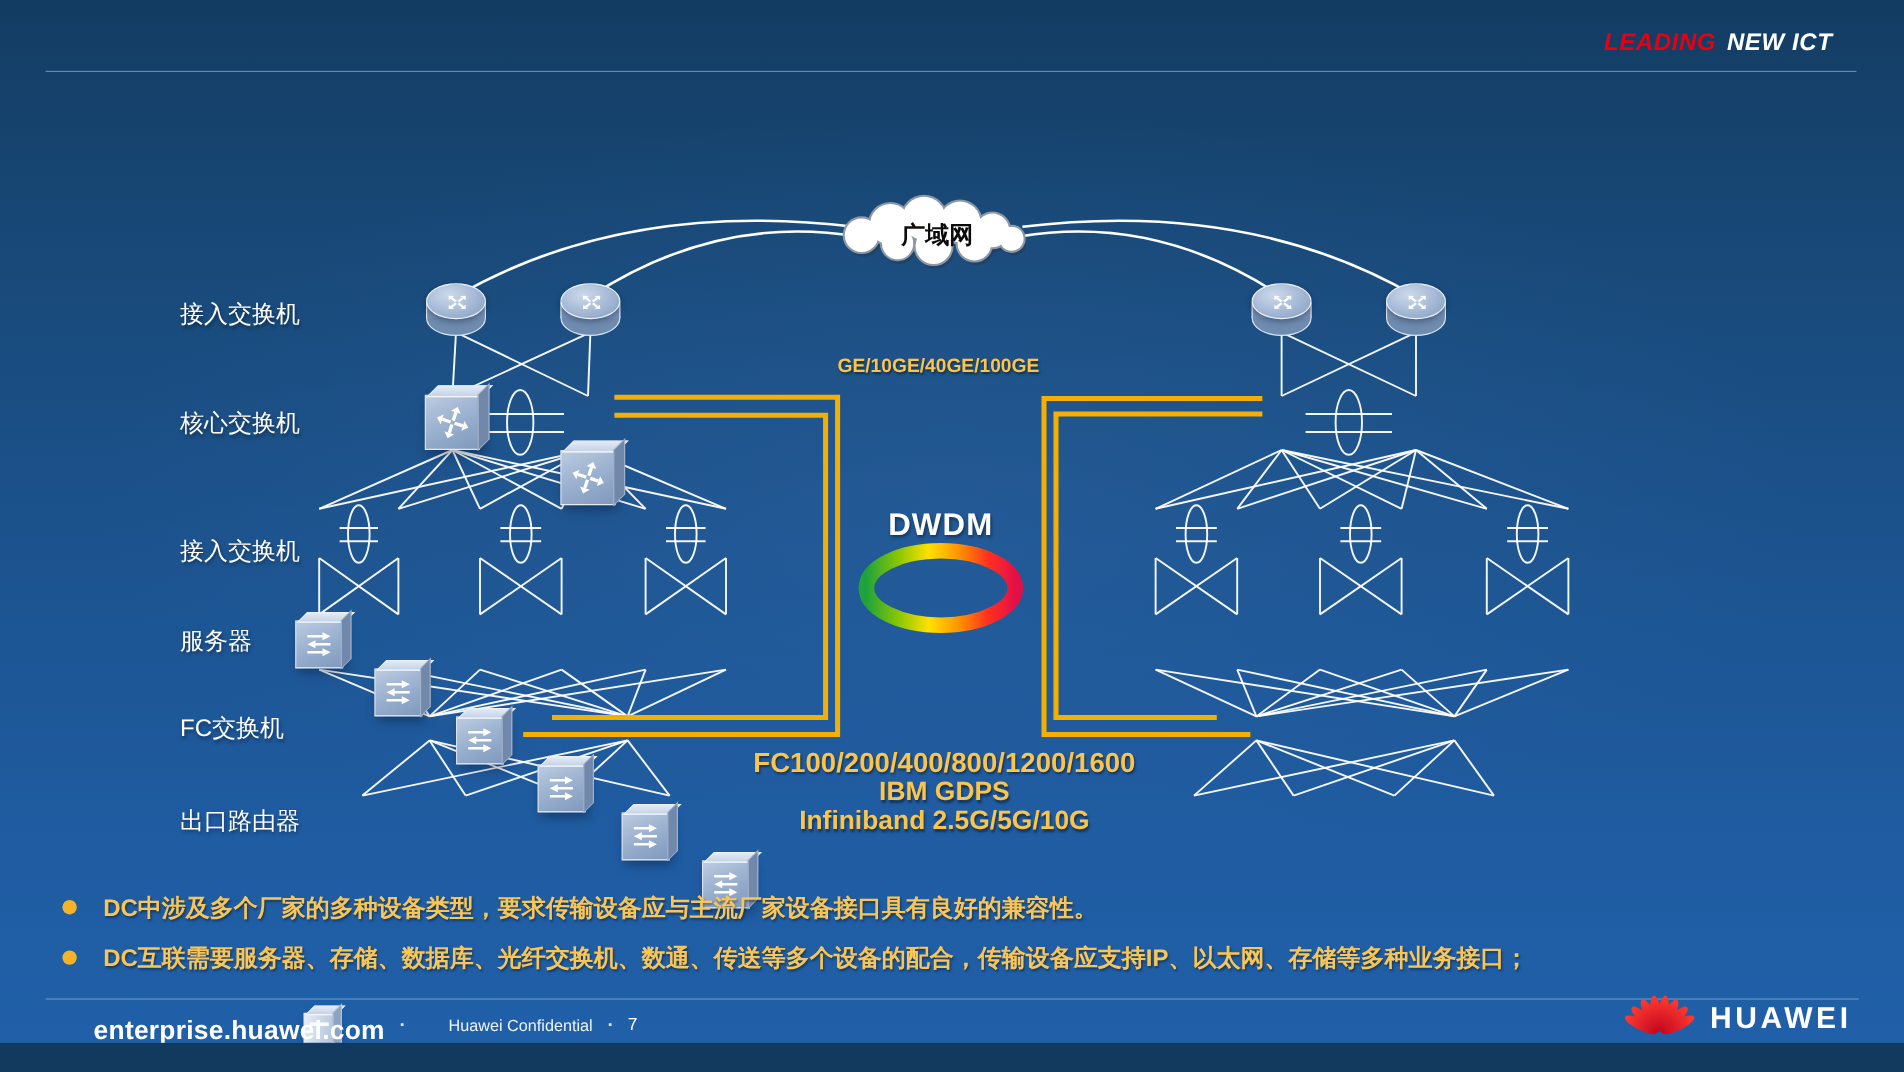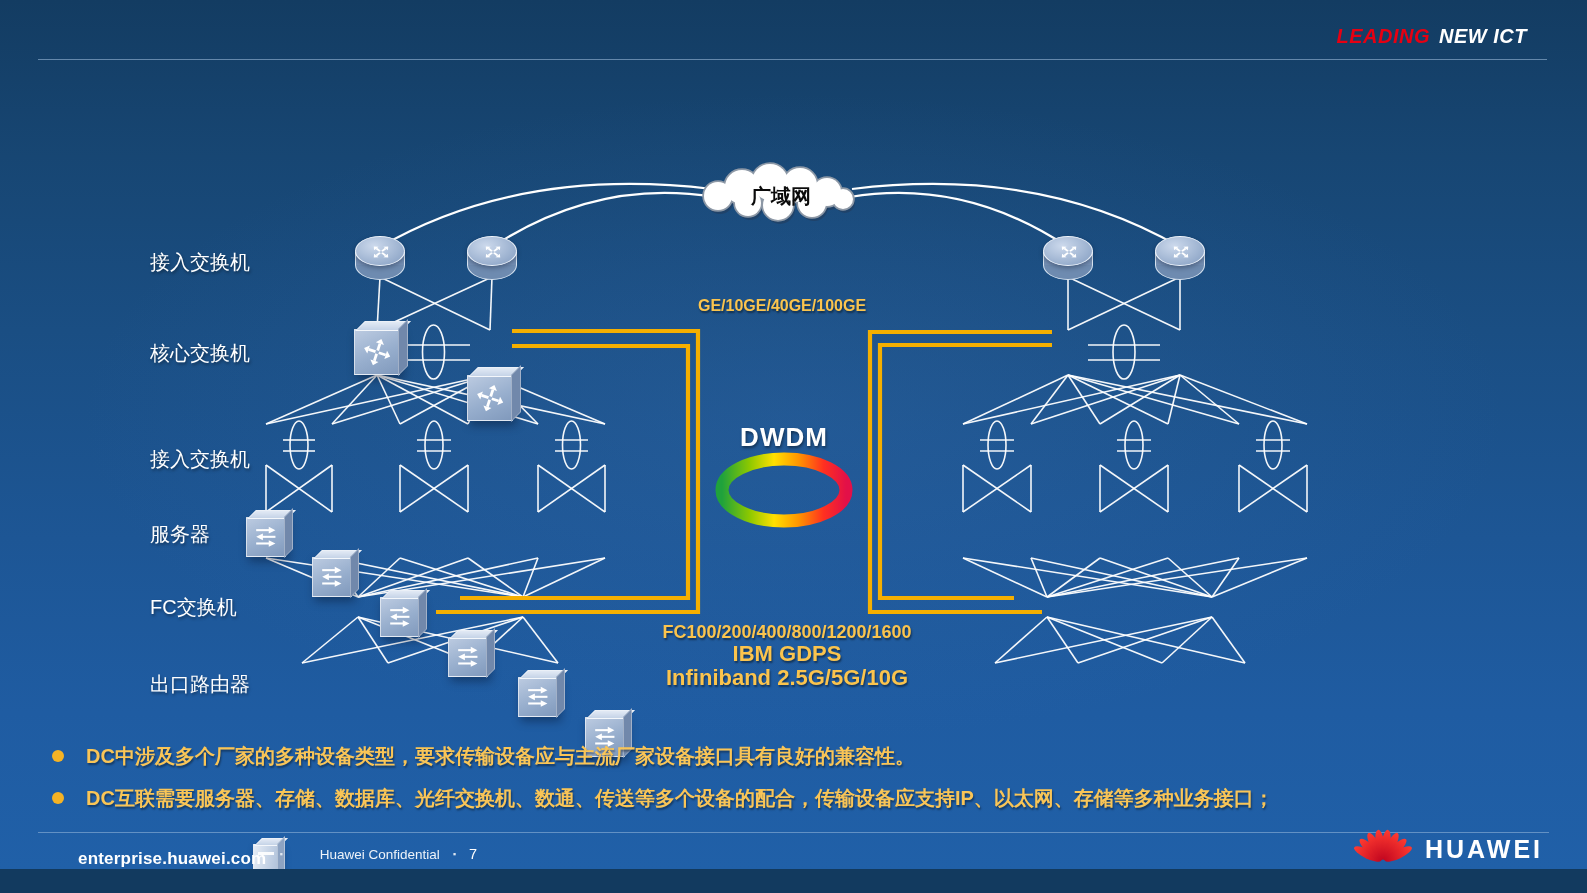--- a/index.html
+++ b/index.html
@@ -73,34 +73,34 @@
     color:#fff; font-size:20px; white-space:nowrap; text-shadow:1px 2px 3px rgba(0,0,0,.4); }
   .goldlab { position:absolute; transform:translate(-50%,-50%); z-index:4; color:#FBC44D;
     font-weight:bold; white-space:nowrap; text-shadow:1px 2px 2px rgba(0,0,0,.45); }
   .ge-label { left:782px; top:306px; font-size:16px; }
   .dwdm-label { position:absolute; left:784px; top:437px; transform:translate(-50%,-50%);
     z-index:4; color:#fff; font-weight:bold; font-size:26px; letter-spacing:1px;
     text-shadow:1px 2px 3px rgba(0,0,0,.45); }
   .portblock { position:absolute; left:787px; top:623px; transform:translateX(-50%);
     z-index:4; text-align:center; color:#FBC44D; font-weight:bold; line-height:1.08;
     text-shadow:1px 2px 2px rgba(0,0,0,.45); white-space:nowrap; }
-  .portblock .l1 { font-size:18px; }
+  .portblock .l1 { font-size:23px; }
   .portblock .l2, .portblock .l3 { font-size:22px; }
 
   
   .bullets { position:absolute; left:52px; top:743px; right:28px; z-index:4; list-style:none; }
   .bullet { display:flex; align-items:flex-start; margin-bottom:15px; color:#F9C557;
     font-weight:bold; font-size:20px; text-shadow:1px 2px 2px rgba(0,0,0,.4); }
   .dot { flex:0 0 auto; width:12px; height:12px; border-radius:50%; background:#F5B325;
     margin:7px 22px 0 0; }
 
   
   .footer { position:absolute; left:78px; top:836px; height:36px; display:flex;
     align-items:center; color:#fff; z-index:4; }
-  .site { font-weight:bold; font-size:17px; letter-spacing:.2px;margin-top:10px; }
+  .site { font-weight:bold; font-size:22px; letter-spacing:.2px;margin-top:10px; }
   .fsep { font-size:9px; margin:0 13px; color:#dfe8f2; }
   .conf { font-size:13.5px; color:#eef3f9;margin-left:24px; }
   .pagenum { font-size:14.5px; }
   .logo { position:absolute; right:44px; top:826px; display:flex; align-items:flex-end;
     gap:12px; z-index:4; }
   .logo-text { color:#fff; font-weight:bold; font-size:25px; letter-spacing:3px; }
 </style>
 </head>
 <body>
 

